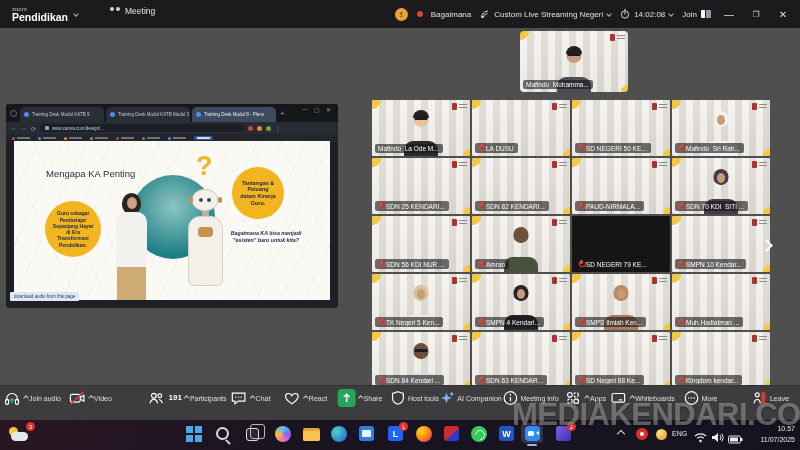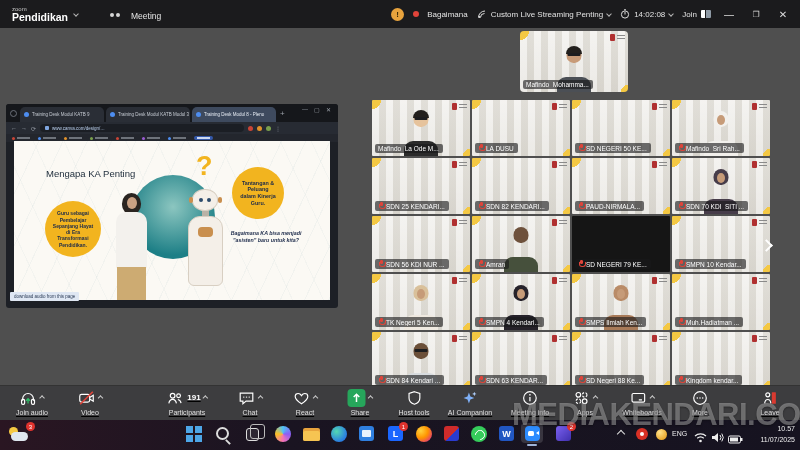--- a/index.html
+++ b/index.html
@@ -6,21 +6,21 @@
   body{background:#000;}
   .screen{position:relative;width:800px;height:450px;overflow:hidden;background:#4f4f4f;}
 
   
   .titlebar{position:absolute;top:0;left:0;width:800px;height:28px;background:#1b1b1d;z-index:20;color:#ddd;}
   .tb-left{position:absolute;left:12px;top:2px;display:flex;align-items:center;gap:6px;height:24px;}
   .logo{line-height:1;}
   .logo .l1{font-size:6px;color:#c9c9c9;}
   .logo .l2{font-size:10.5px;font-weight:700;color:#fff;}
   .chevd{display:inline-block;width:4px;height:4px;border-right:1px solid #b5b5b5;border-bottom:1px solid #b5b5b5;transform:rotate(45deg);}
-  .meeting{position:absolute;left:110px;top:0;height:21px;display:flex;align-items:flex-end;gap:11px;font-size:8.5px;color:#e6e6e6;}
+  .meeting{position:absolute;left:110px;top:0;height:21px;display:flex;align-items:center;gap:5px;font-size:8.5px;color:#e6e6e6;}
   .ppl-ic{display:inline-block;width:10px;height:8px;position:relative;}
   .ppl-ic::before,.ppl-ic::after{content:"";position:absolute;width:4px;height:4px;border-radius:50%;background:#d5d5d5;top:0;}
   .ppl-ic::before{left:0;} .ppl-ic::after{right:0;}
   .acttab{position:absolute;left:238px;top:2px;height:24px;min-width:140px;background:#3c3c40;border-radius:6px;display:flex;align-items:center;gap:6px;padding:0 8px;}
   .avatar{width:15px;height:15px;border-radius:3px;background:#9a5bd2;color:#fff;font-size:7px;font-weight:700;display:flex;align-items:center;justify-content:center;}
   .acttab .nm{font-size:8.5px;color:#fff;white-space:nowrap;}
   .tab-menu{width:13px;height:13px;border:1px solid #8d8d8d;border-radius:50%;color:#ccc;font-size:7px;display:flex;align-items:center;justify-content:center;}
   .tb-right{position:absolute;right:8px;top:0;height:28px;display:flex;align-items:center;gap:9px;font-size:8px;color:#e2e2e2;}
   .warn{width:13px;height:13px;border-radius:50%;background:#e8a33d;color:#3b2a06;font-size:8px;font-weight:800;display:flex;align-items:center;justify-content:center;}
   .recdot{width:6px;height:6px;border-radius:50%;background:#e0443a;display:inline-block;margin-right:4px;}
@@ -113,21 +113,21 @@
   .f-av{--h:#e6c39c;--b:#2b2b2b;}
   .f-spk{--h:#c89b78;--b:#4b4f55;}
 
   .speaker{position:absolute;left:520px;top:3px;width:108px;height:61px;border-radius:4px;overflow:hidden;}
   .gallery{position:absolute;left:372px;top:72px;width:398px;height:288px;display:grid;grid-template-columns:repeat(4,1fr);grid-auto-rows:56px;gap:2px;}
   .next{position:absolute;left:756px;top:200px;width:20px;height:34px;display:flex;align-items:center;justify-content:center;cursor:pointer;}
   .next i{width:9px;height:9px;border-top:2.5px solid #fff;border-right:2.5px solid #fff;transform:rotate(45deg);display:block;}
 
   
   .toolbar{position:absolute;left:0;top:385px;width:800px;height:35px;background:#3d3d3f;border-top:1px solid #333;z-index:30;}
-  .tbtn{position:absolute;top:3px;transform:translateX(-50%);display:flex;flex-direction:column;align-items:center;gap:1px;cursor:pointer;text-decoration:underline;}
+  .tbtn{position:absolute;top:3px;transform:translateX(-50%);display:flex;flex-direction:row;align-items:center;gap:1px;cursor:pointer;}
   .tbtn-top{display:flex;align-items:flex-start;gap:3px;height:19px;}
   .tbtn-label{font-size:7px;color:#e0e0e0;white-space:nowrap;}
   .chev{width:4px;height:4px;border-left:1px solid #c9c9c9;border-top:1px solid #c9c9c9;transform:rotate(45deg);margin-top:7px;}
   .tb-count{font-size:8px;font-weight:700;color:#fff;margin-top:4px;}
   .ic18{width:18px;height:18px;}
   .share-bg{width:18px;height:18px;background:#26a65b;border-radius:4px;display:flex;align-items:center;justify-content:center;}
 
   
   .taskbar{position:absolute;left:0;top:420px;width:800px;height:30px;background:linear-gradient(90deg,#2a1622 0%,#1a1421 35%,#161320 100%);z-index:40;color:#eee;}
   .ti{position:absolute;top:6px;}
@@ -195,21 +195,21 @@
         <span>Bagaimana</span>
       </span>
       <span class="grp">
         <svg class="ic" width="10" height="10" viewBox="0 0 10 10">
             <g stroke="#ddd" stroke-width="1" fill="none">
               <path d="M1.5 8.5A6.5 6.5 0 0 1 8 2"></path>
               <path d="M3.5 8.5A4 4 0 0 1 7.5 4.5"></path>
             </g>
             <circle cx="2.5" cy="8" r="1" fill="#ddd"></circle>
           </svg>
-        <span>Custom Live Streaming Penting</span>
+        <span>Custom Live Streaming Negeri</span>
         <i class="chevd"></i>
       </span>
       <span class="grp">
         <svg width="10" height="10" viewBox="0 0 10 10">
             <circle cx="5" cy="5.5" r="3.6" stroke="#ddd" fill="none"></circle>
             <line x1="5" y1="5.5" x2="5" y2="3" stroke="#ddd"></line>
             <line x1="4" y1="0.8" x2="6" y2="0.8" stroke="#ddd"></line>
           </svg>
         <span>14:02:08</span>
         <i class="chevd"></i>

